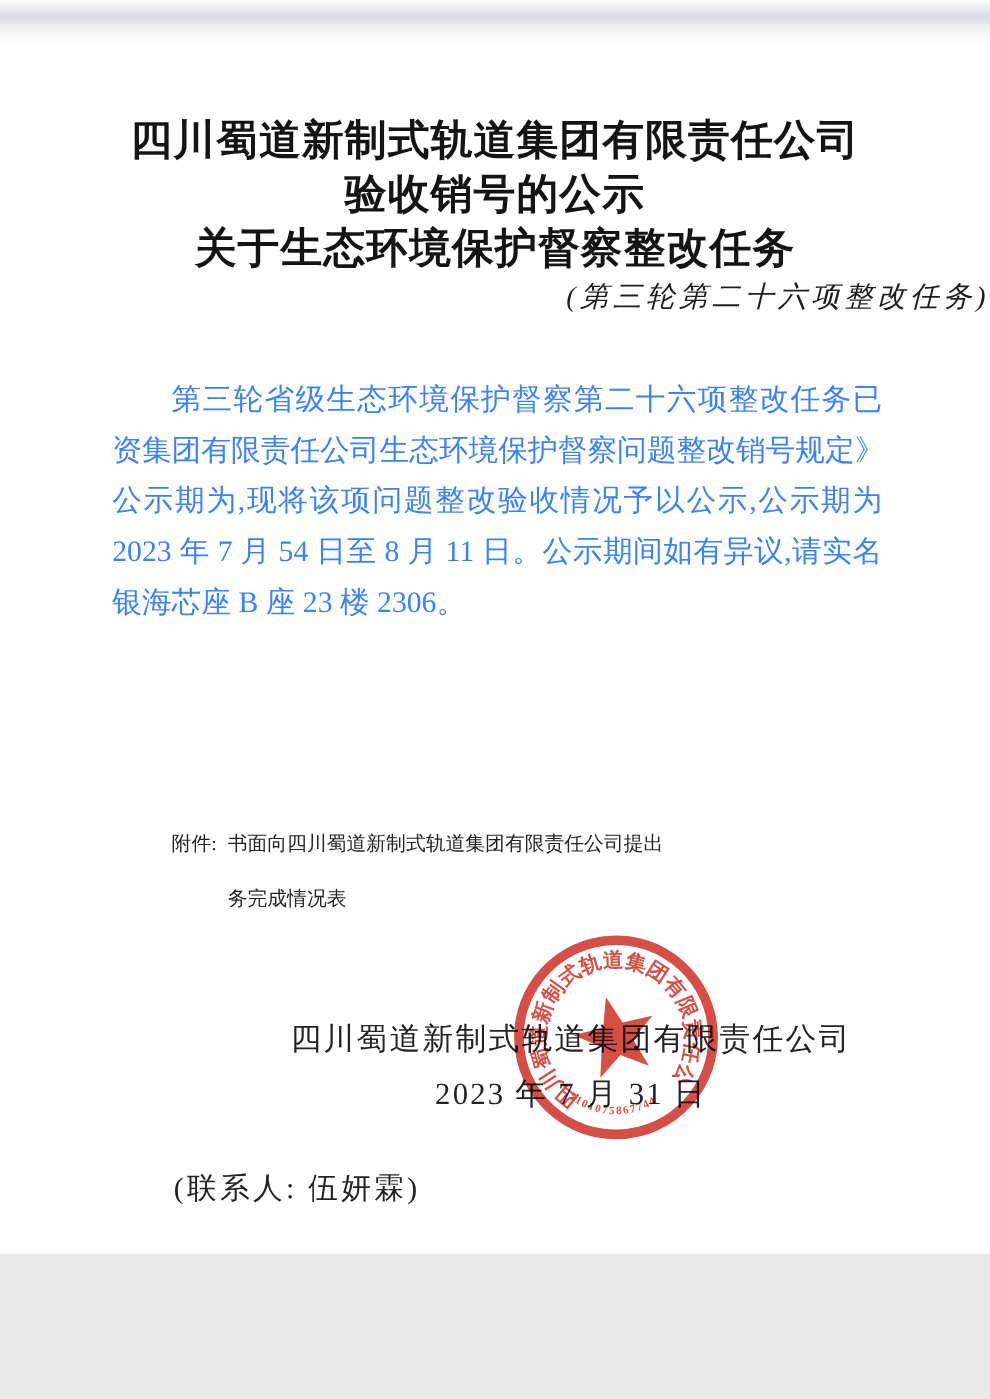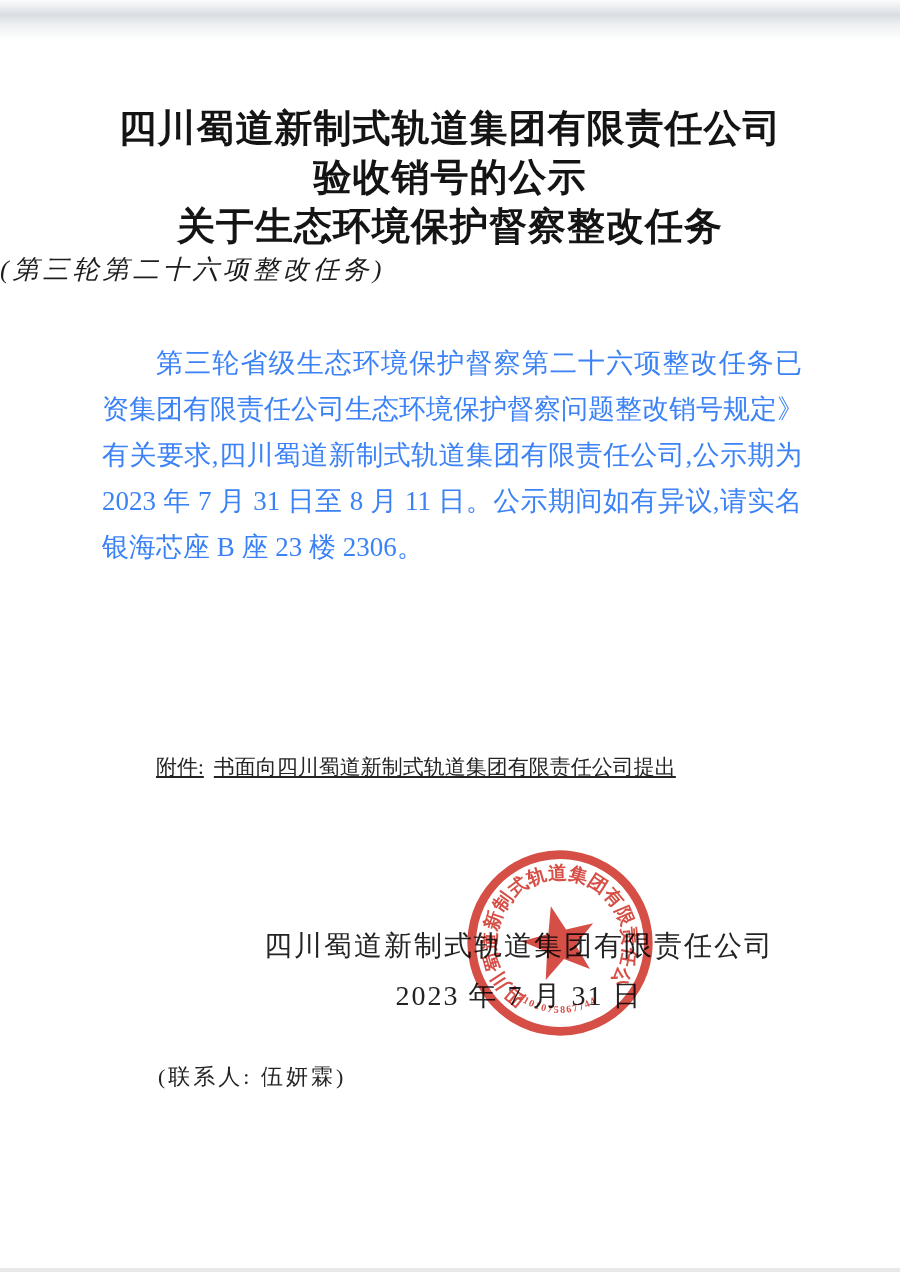--- a/index.html
+++ b/index.html
@@ -1,20 +1,20 @@
 <!DOCTYPE html>
 <html><head>
 <meta charset="utf-8">
 <style>
   * { margin: 0; padding: 0; box-sizing: border-box; }
   html, body { background: #e8e8e8; }
   .page {
     position: relative;
     width: 900px;
-    height: 1268px;
+    height: 1140px;
     margin: 0 auto;
     background: #ffffff;
     overflow: hidden;
     font-family: "Liberation Serif", "DejaVu Serif", serif;
     color: #262626;
   }
   .scan-top-band {
     position: absolute;
     top: 0; left: 0; right: 0;
     height: 40px;
@@ -27,21 +27,21 @@
     text-align: center;
     font-size: 38px;
     font-weight: bold;
     color: #141414;
     line-height: 49px;
     letter-spacing: 1px;
   }
   .doc-subtitle {
     position: absolute;
     top: 252px; left: 0; right: 0;
-    text-align: left;
+    text-align: right;
     font-size: 26px;
     font-style: italic;
     color: #1d1d1d;
     letter-spacing: 4px;
   }
   .body-block {
     position: absolute;
     top: 340px;
     left: 102px;
     width: 700px;
@@ -60,43 +60,42 @@
   .body-line.last {
     text-align: right;
     text-align-last: left;
   }
   .attachment-block {
     position: absolute;
     top: 742px;
     left: 156px;
     width: 650px;
     display: flex;
-    font-size: 21px;
+    font-size: 18px;
     color: #232323;
     line-height: 50px;
-    text-decoration: underline;
   }
   .attachment-label { white-space: nowrap; padding-right: 10px; }
   .attachment-lines div { white-space: nowrap; }
   .signature-block {
     position: absolute;
     top: 922px;
     right: 126px;
     width: fit-content;
     text-align: center;
     font-size: 28px;
     color: #232323;
   }
   .signature-company { line-height: 48px; white-space: nowrap; letter-spacing: 2px; }
   .signature-date { line-height: 52px; letter-spacing: 2px; font-family: Liberation Serif, serif; }
   .contact-line {
     position: absolute;
     top: 1062px;
     left: 158px;
-    font-size: 22px;
+    font-size: 27px;
     color: #232323;
     letter-spacing: 3px;
   }
   .seal {
     position: absolute;
     left: 463px;
     top: 846px;
     width: 194px;
     height: 194px;
     transform: rotate(-14deg);
@@ -121,29 +120,30 @@
     <div>四川蜀道新制式轨道集团有限责任公司</div>
     <div>验收销号的公示</div>
     <div>关于生态环境保护督察整改任务</div>
   </div>
 
   <div class="doc-subtitle">(第三轮第二十六项整改任务)</div>
 
   <div class="body-block">
     <div class="body-line first">第三轮省级生态环境保护督察第二十六项整改任务已</div>
     <div class="body-line">资集团有限责任公司生态环境保护督察问题整改销号规定》</div>
-    <div class="body-line">有关要求,四川蜀道新制式轨道集团有限责任公司,公示期为</div>
-    <div class="body-line">2023 年 7 月 31 日至 8 月 11 日。公示期间如有异议,请实名</div>
+    <div class="body-line">公示期为,现将该项问题整改验收情况予以公示,公示期为</div>
+    <div class="body-line">2023 年 7 月 54 日至 8 月 11 日。公示期间如有异议,请实名</div>
     <div class="body-line last">银海芯座 B 座 23 楼 2306。</div>
   </div>
 
   <div class="attachment-block">
     <div class="attachment-label">附件:</div>
     <div class="attachment-lines">
       <div>书面向四川蜀道新制式轨道集团有限责任公司提出</div>
+      <div>务完成情况表</div>
     </div>
   </div>
 
   <div class="signature-block">
     <div class="signature-company">四川蜀道新制式轨道集团有限责任公司</div>
     <div class="signature-date">2023 年 7 月 31 日</div>
   </div>
 
   <div class="seal">
     <svg viewBox="0 0 200 200">

